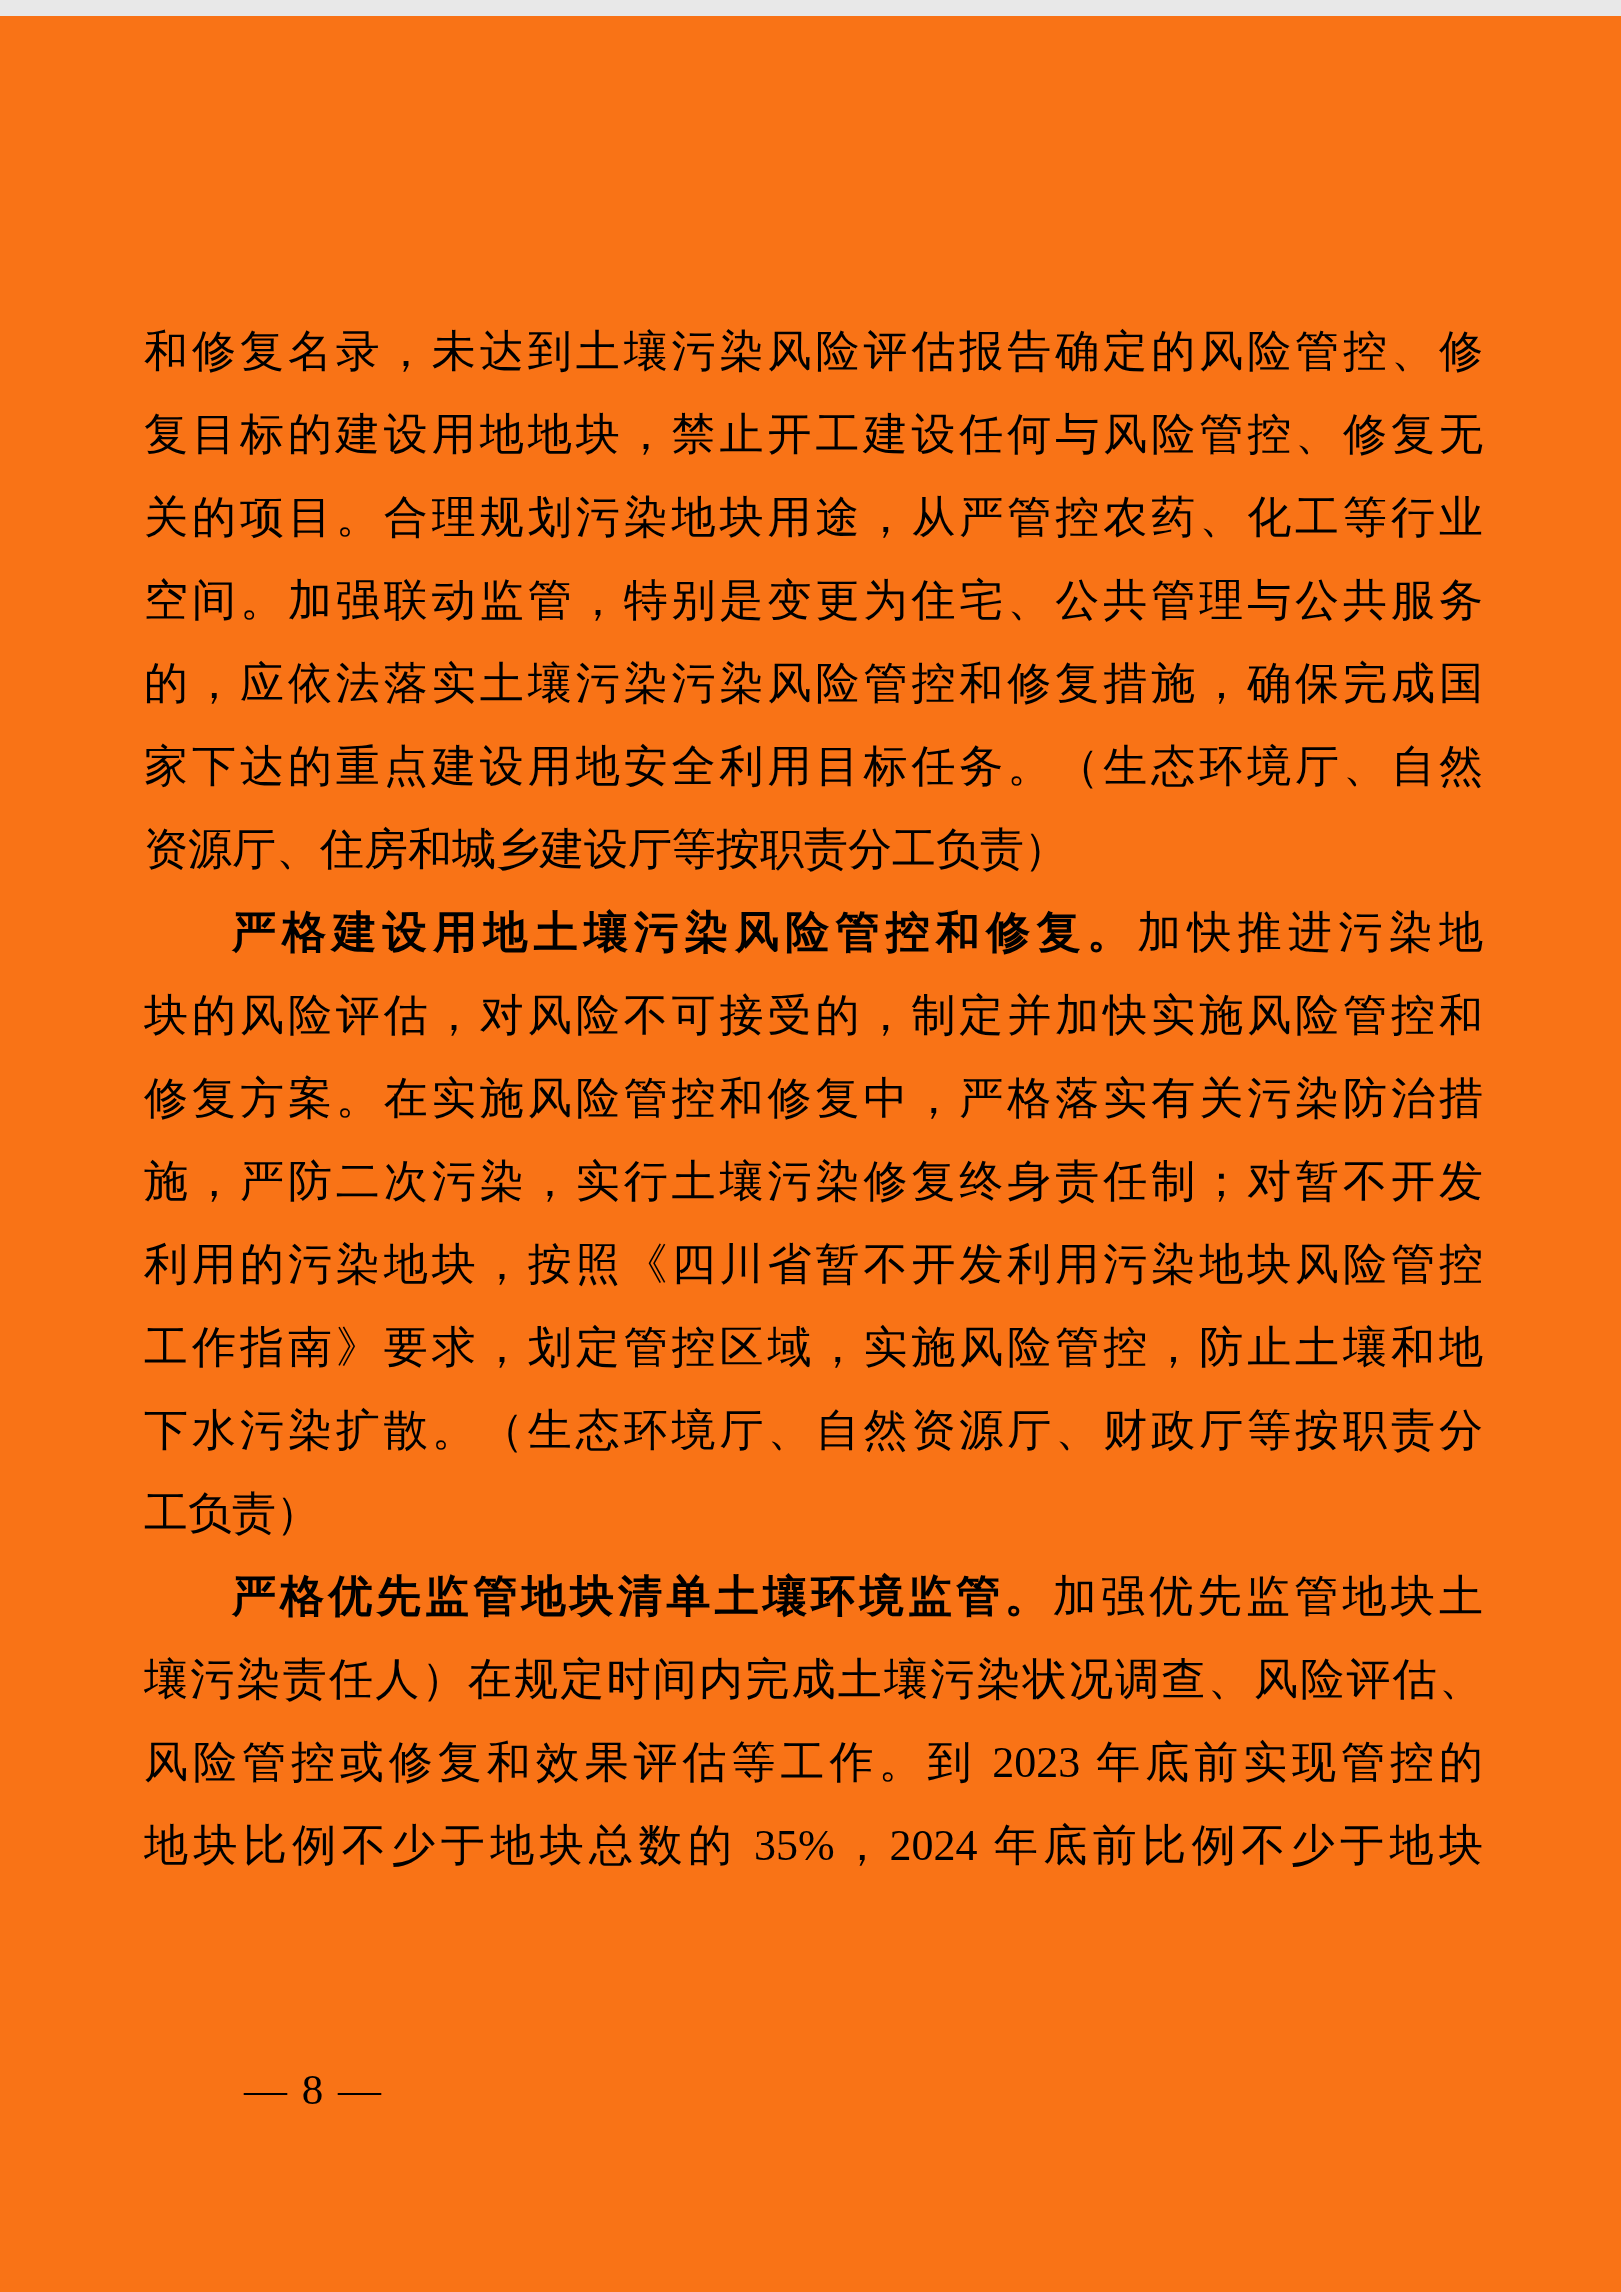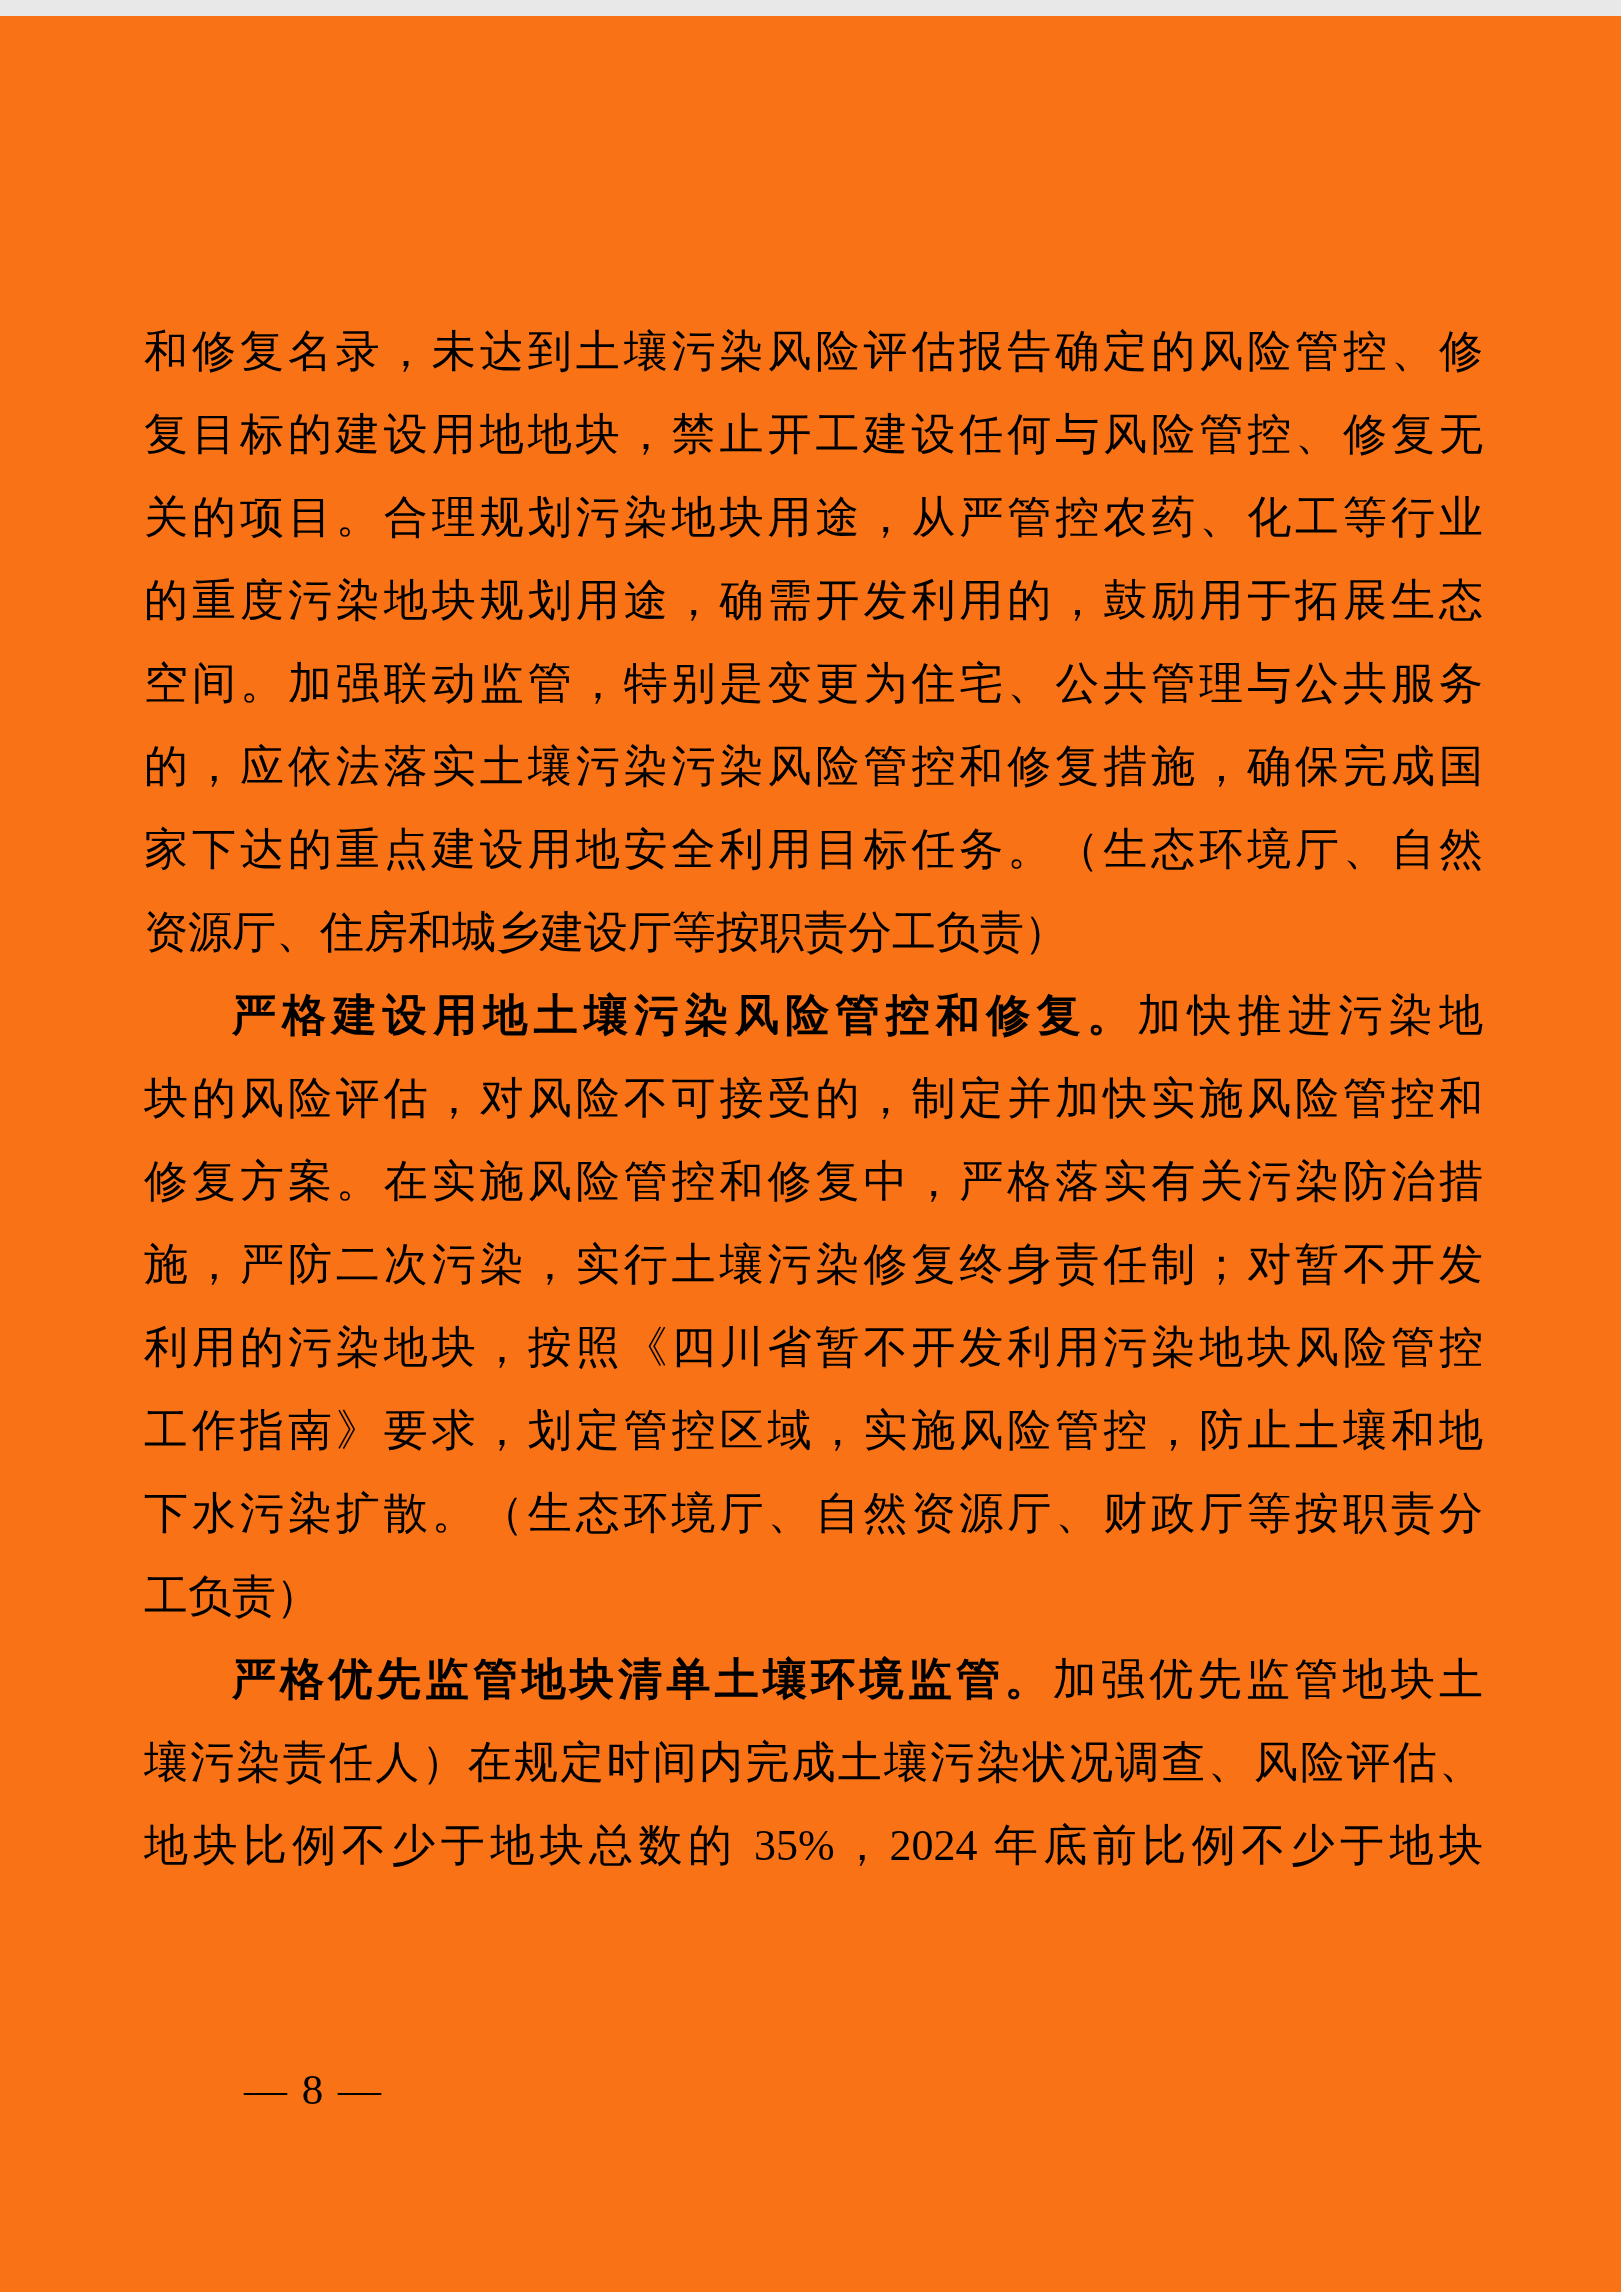--- a/index.html
+++ b/index.html
@@ -57,37 +57,37 @@
 </head>
 <body>
 
 <div class="page">
 
   <div class="text-block">
 
     <div class="line">和修复名录，未达到土壤污染风险评估报告确定的风险管控、修</div>
     <div class="line">复目标的建设用地地块，禁止开工建设任何与风险管控、修复无</div>
     <div class="line">关的项目。合理规划污染地块用途，从严管控农药、化工等行业</div>
-    <div class="line">的重度污染地块规划用途，确需开发利用的，鼓励用于拓展生态</div>
     <div class="line">空间。加强联动监管，特别是变更为住宅、公共管理与公共服务</div>
     <div class="line">的，应依法落实土壤污染污染风险管控和修复措施，确保完成国</div>
     <div class="line">家下达的重点建设用地安全利用目标任务。（生态环境厅、自然</div>
     <div class="line short">资源厅、住房和城乡建设厅等按职责分工负责）</div>
 
     <div class="line indent"><span class="bold-lead">严格建设用地土壤污染风险管控和修复。</span><span>加快推进污染地</span></div>
     <div class="line">块的风险评估，对风险不可接受的，制定并加快实施风险管控和</div>
     <div class="line">修复方案。在实施风险管控和修复中，严格落实有关污染防治措</div>
     <div class="line">施，严防二次污染，实行土壤污染修复终身责任制；对暂不开发</div>
     <div class="line">利用的污染地块，按照《四川省暂不开发利用污染地块风险管控</div>
     <div class="line">工作指南》要求，划定管控区域，实施风险管控，防止土壤和地</div>
     <div class="line">下水污染扩散。（生态环境厅、自然资源厅、财政厅等按职责分</div>
     <div class="line short">工负责）</div>
 
     <div class="line indent"><span class="bold-lead">严格优先监管地块清单土壤环境监管。</span><span>加强优先监管地块土</span></div>
     <div class="line">壤污染责任人）在规定时间内完成土壤污染状况调查、风险评估、</div>
+    <div class="line">风险管控或修复和效果评估等工作。到 2023 年底前实现管控的</div>
     <div class="line">地块比例不少于地块总数的 35%，2024 年底前比例不少于地块</div>
 
   </div>
 
   <div class="footer">— 8 —</div>
 
 </div>
 
 
 </body></html>

